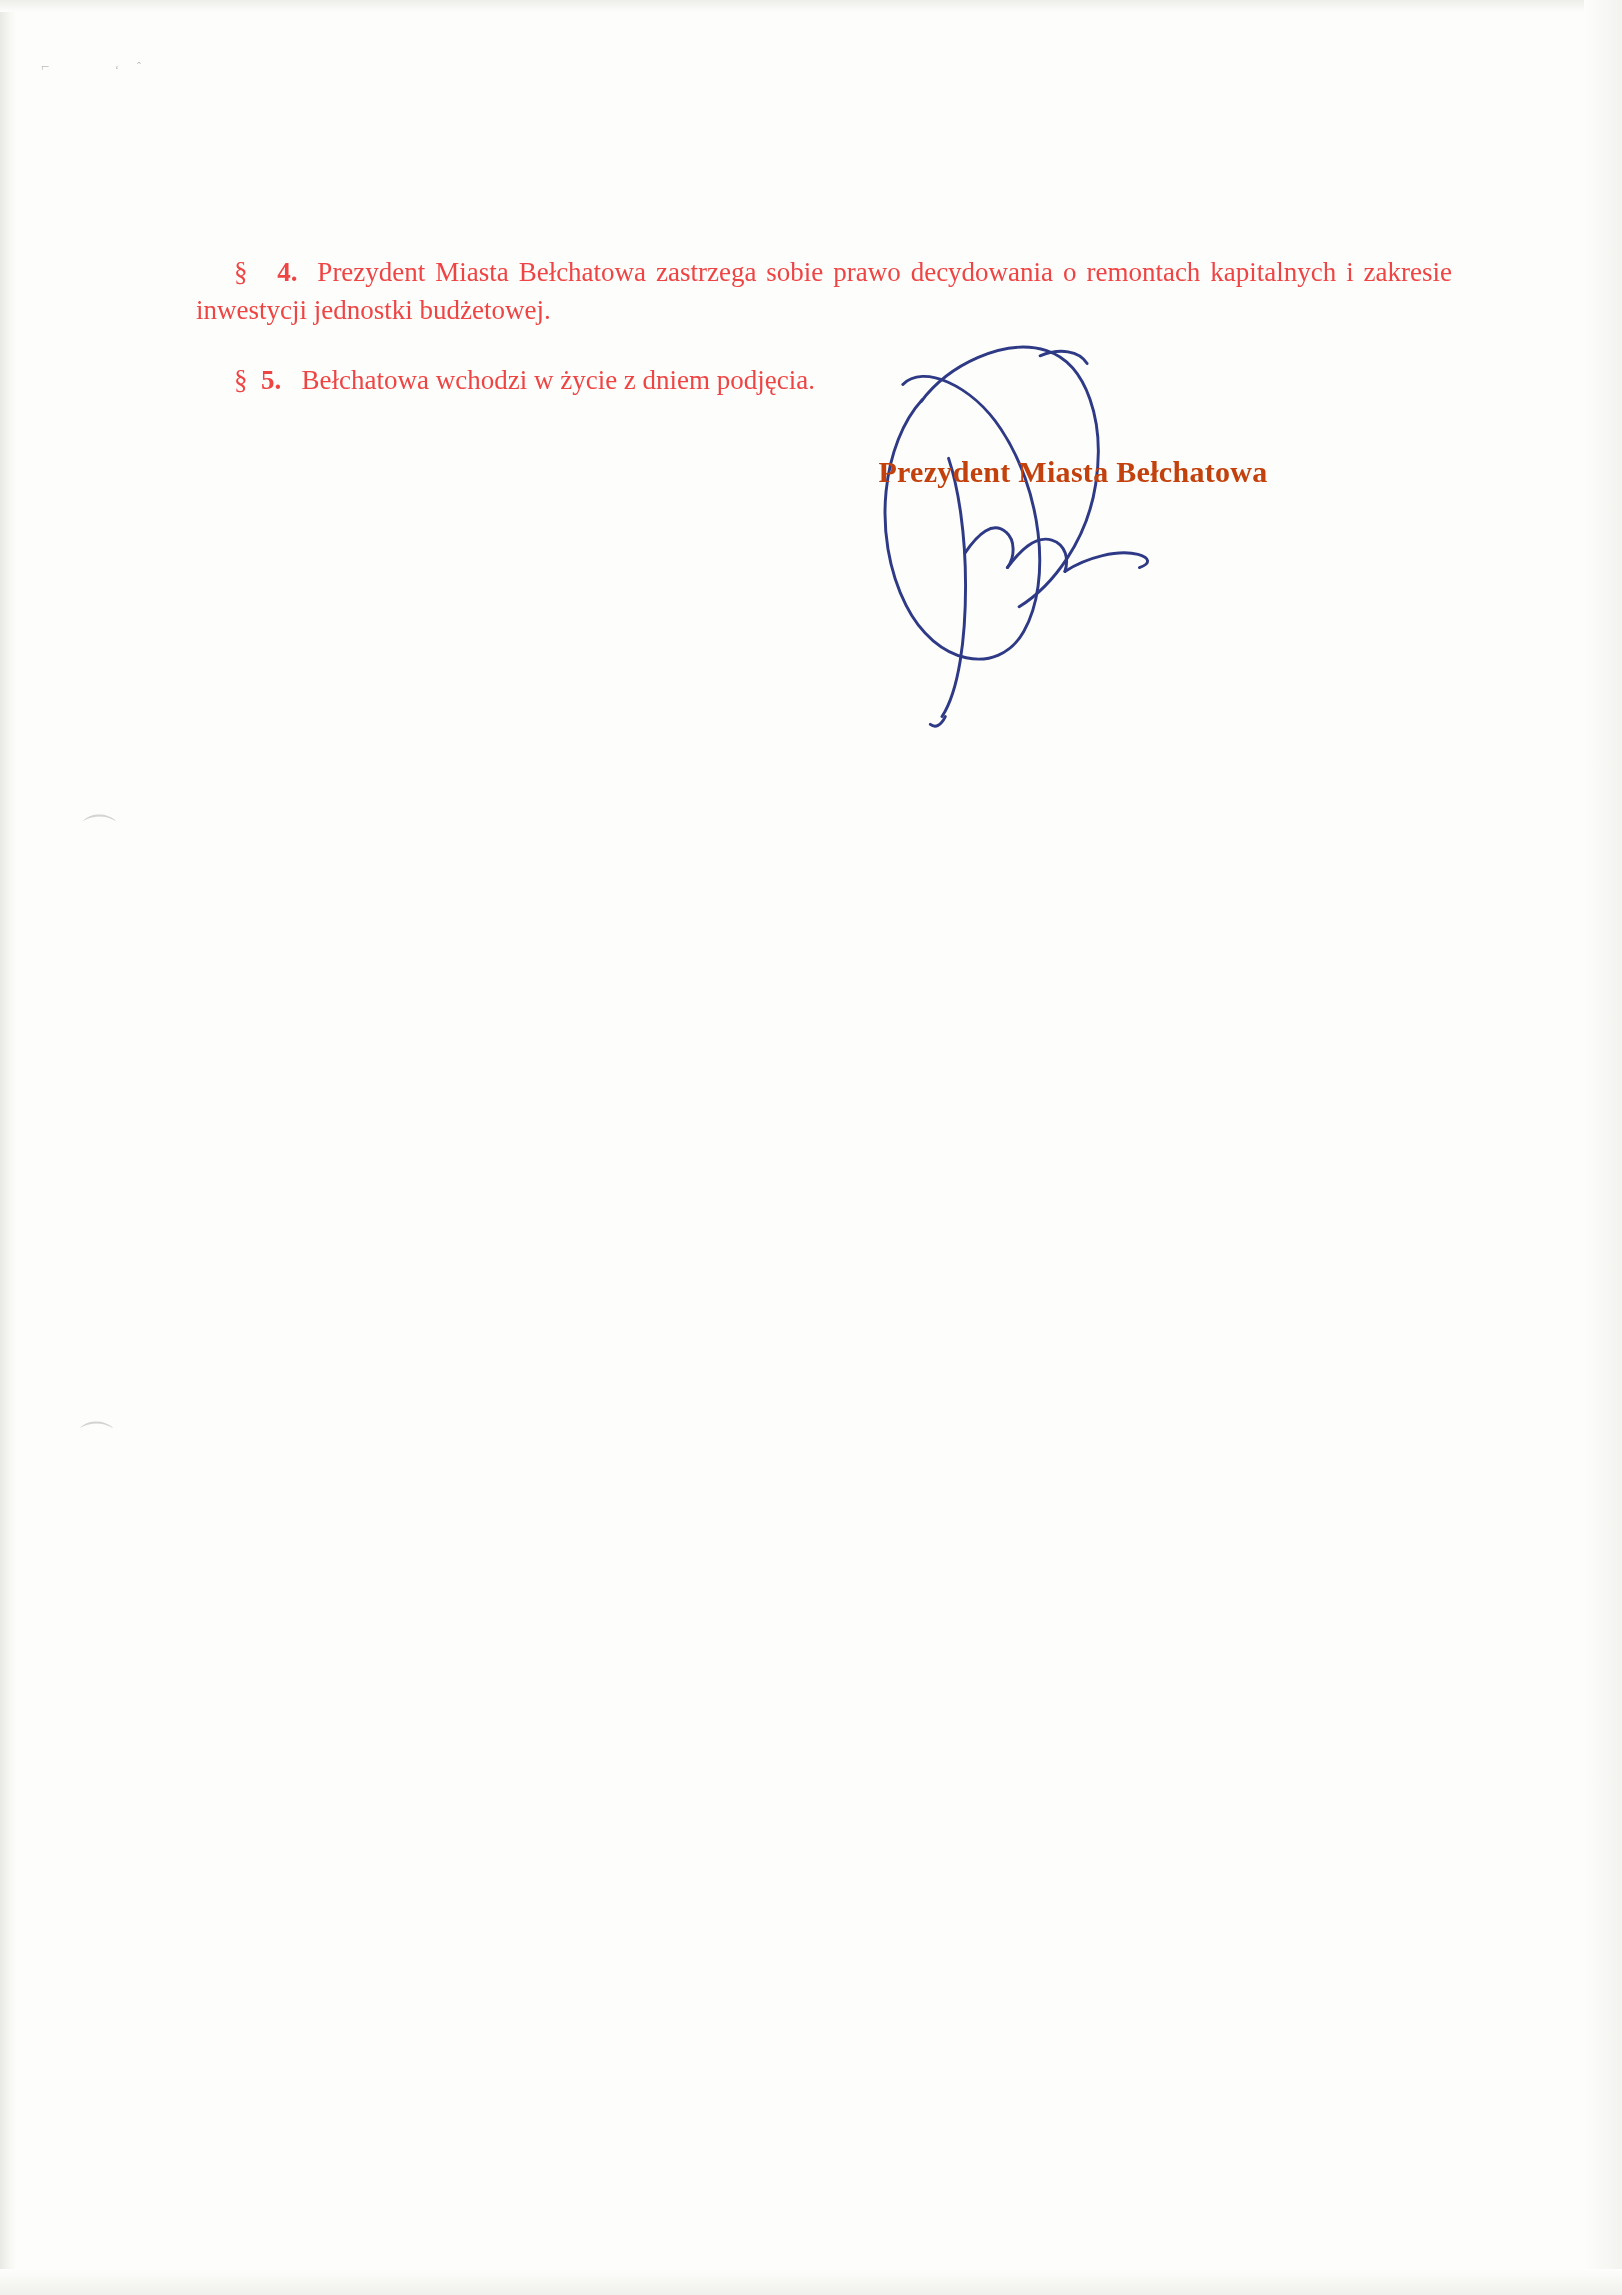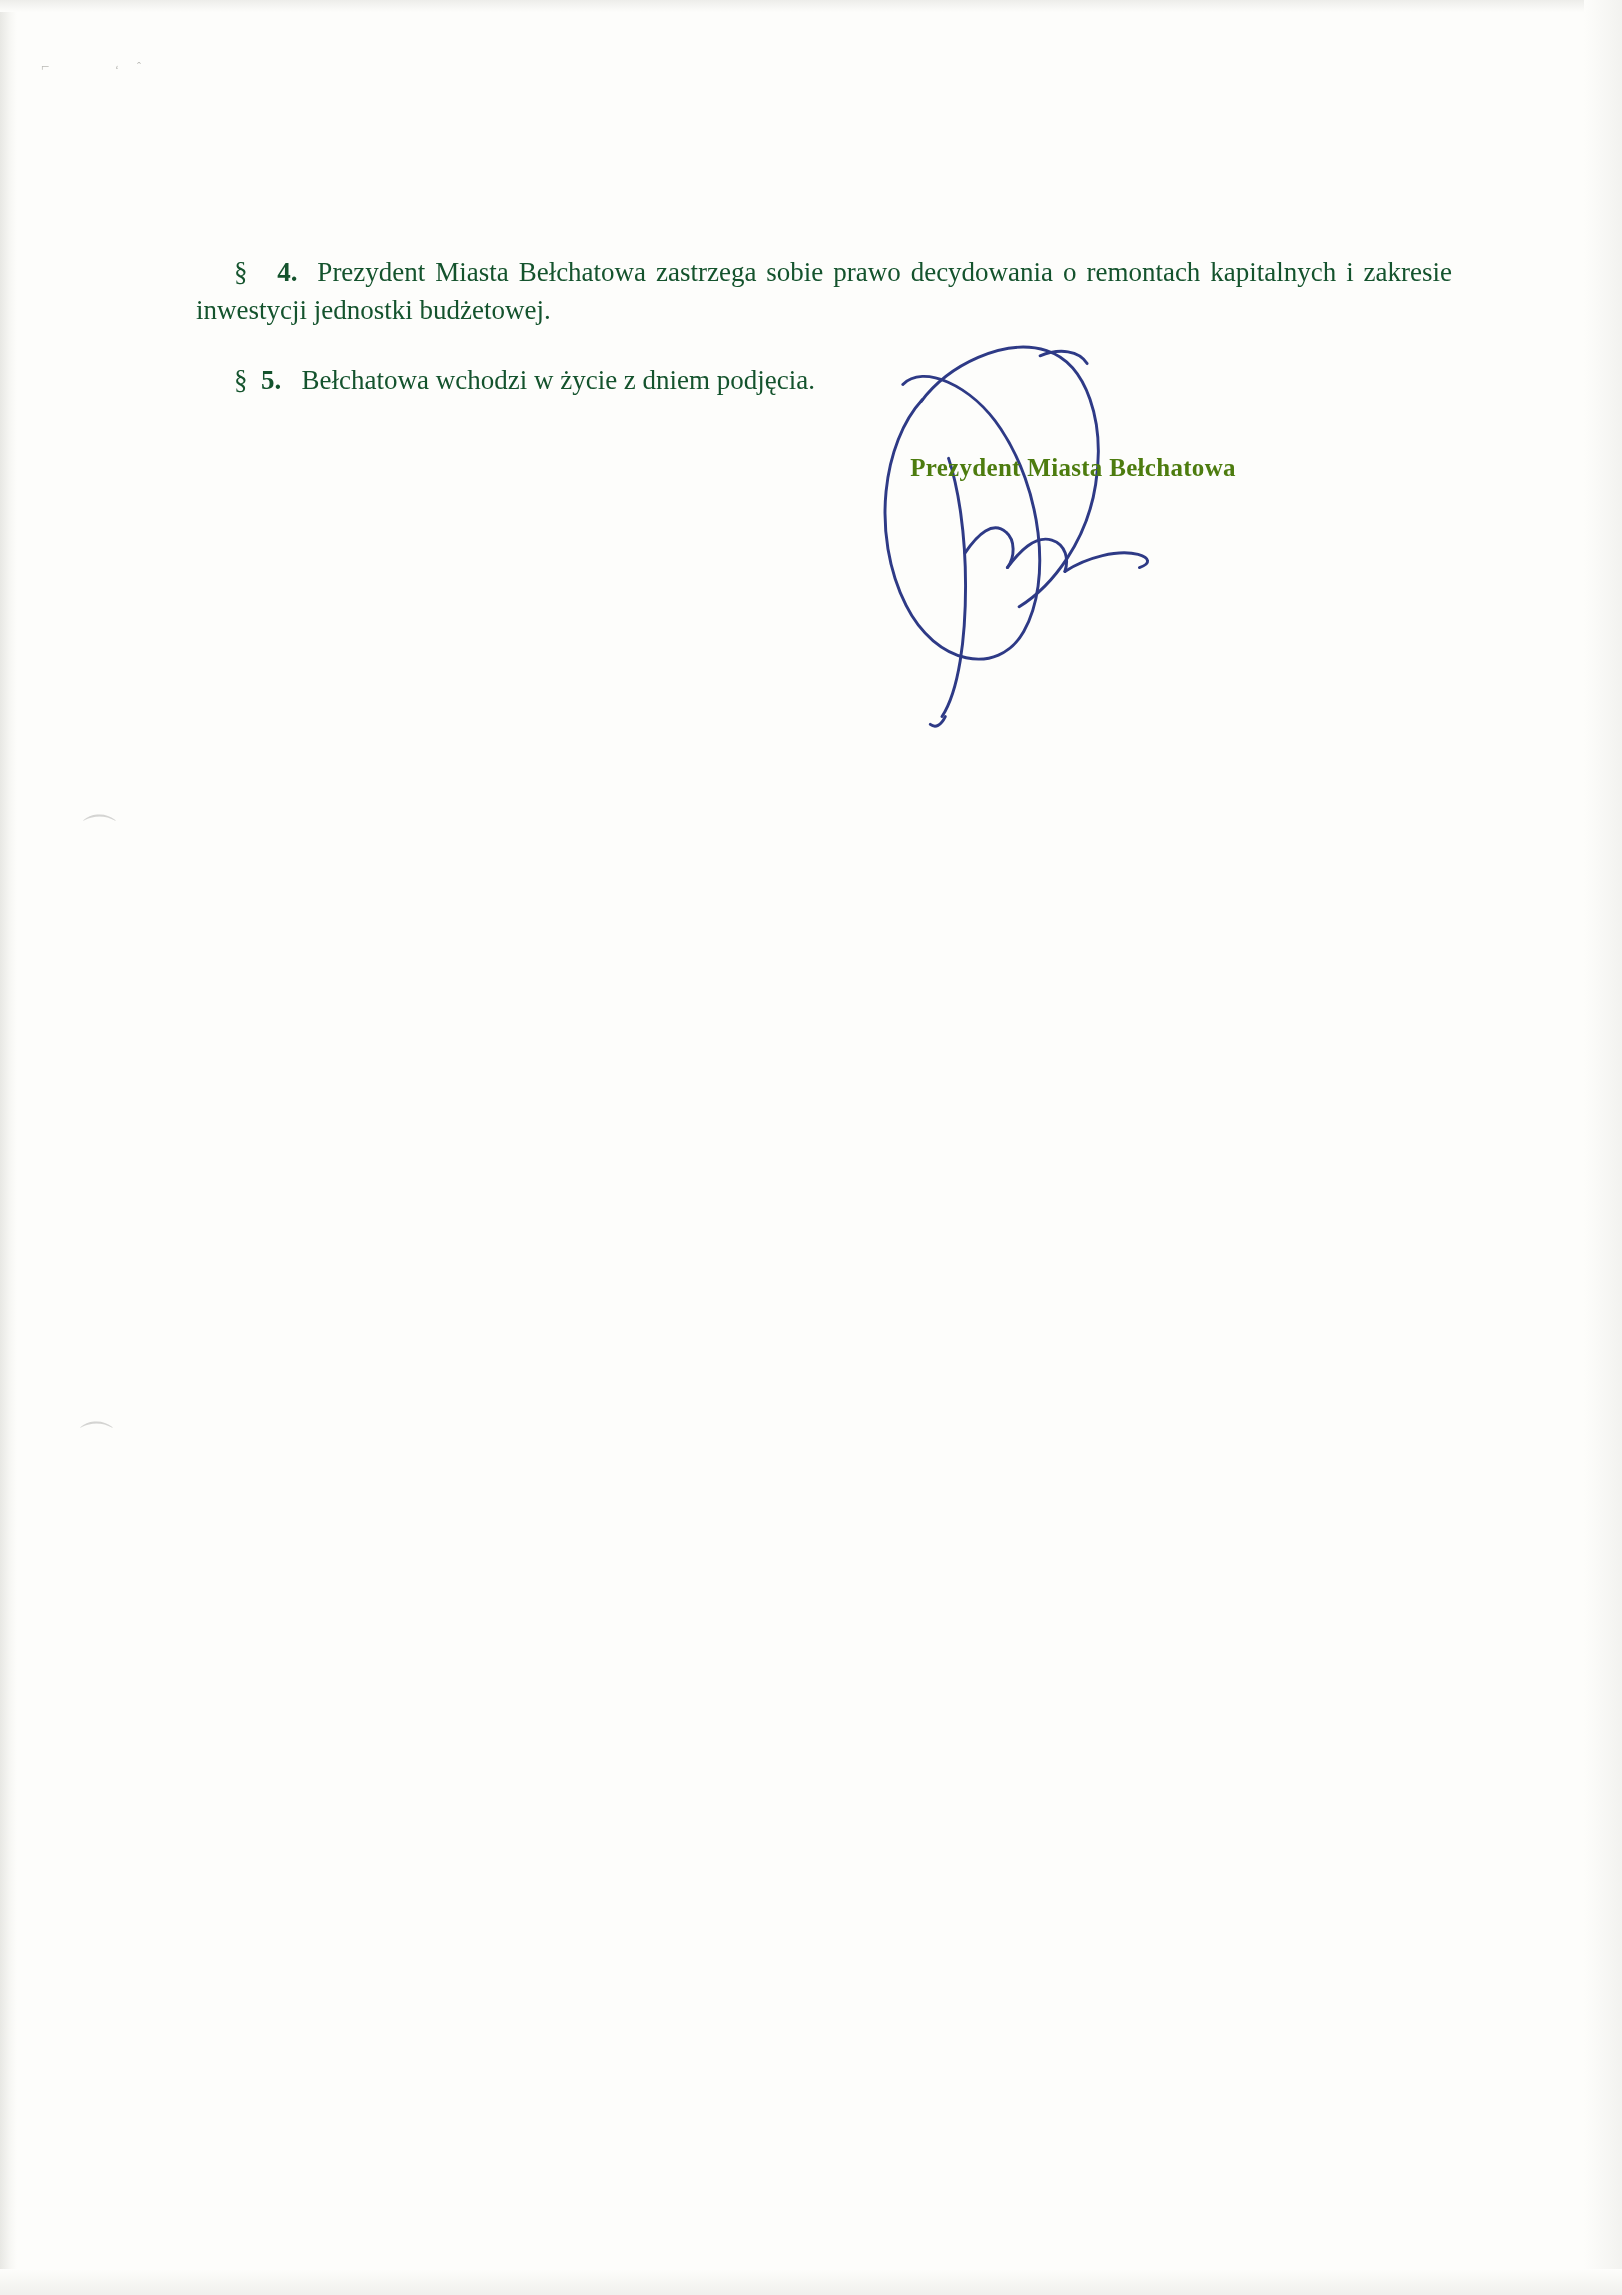--- a/index.html
+++ b/index.html
@@ -48,21 +48,21 @@
     font-family: "Liberation Serif", serif;
     font-size: 14.4px;
     user-select: none;
   }
 
   .body-text {
     position: absolute;
     font-size: 27px;
     line-height: 1.42;
     text-align: justify;
-    color: #14532d;
+    color: #ef4444;
   }
 
   .para-4 {
     left: 196px;
     top: 226px;
     width: 1256px;
     text-indent: 38px;
   }
   .para-5 {
     left: 196px;
@@ -78,24 +78,24 @@
   }
 
   .signature-block {
     position: absolute;
     left: 831px;
     top: 452px;
     width: 484px;
     text-align: center;
   }
   .sig-line {
-    font-size: 25px;
+    font-size: 30px;
     font-weight: bold;
     letter-spacing: 0.3px;
-    color: #4d7c0f;
+    color: #c2410c;
     line-height: 1.3;
   }
   .sig-line.name {
     margin-top: 39px;
   }
 
   .signature-mark {
     position: absolute;
     left: 844px;
     top: 324px;

